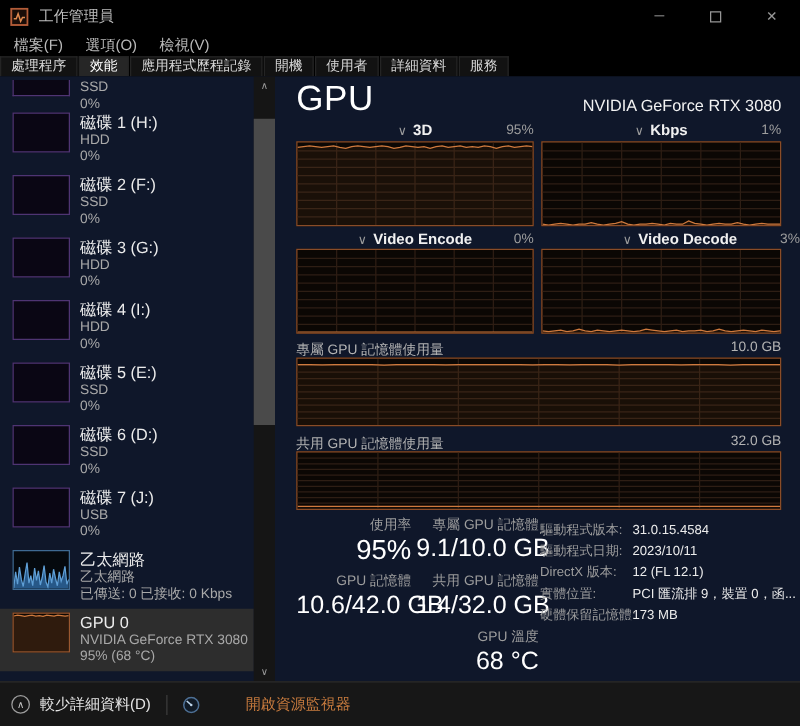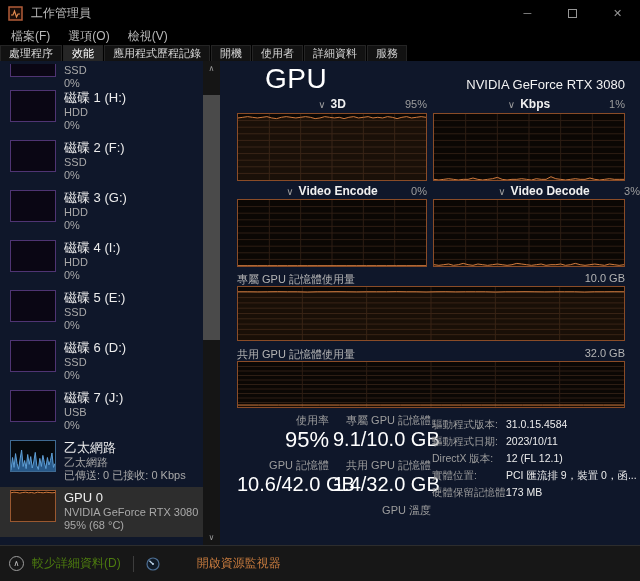--- a/index.html
+++ b/index.html
@@ -43,21 +43,21 @@
 
   
   .scrollbar { position:absolute; right:0; top:0; bottom:0; width:17px; background:#151515; }
   .scroll-btn { position:absolute; left:0; width:17px; height:15px; display:flex; align-items:center; justify-content:center; font-size:8px; color:#9a9a9a; }
   .scroll-btn.up { top:0; }
   .scroll-btn.down { bottom:0; }
   .scroll-thumb { position:absolute; left:0; width:17px; top:34px; height:245px; background:#4a4a4a; }
 
   
   .main { position:absolute; left:220px; top:0; right:0; bottom:0; }
-  .gpu-title { position:absolute; left:17px; top:2px; font-size:28px; font-weight:300; color:#fff; letter-spacing:0.5px;margin-left:28px; }
+  .gpu-title { position:absolute; left:17px; top:2px; font-size:28px; font-weight:300; color:#fff; letter-spacing:0.5px; }
   .gpu-subtitle { position:absolute; right:15px; top:16px; font-size:13px; color:#f2f2f2; }
 
   .chart-head { position:absolute; height:15px; font-size:12px; color:#f0f0f0; font-weight:700;text-align:center; }
   .chart-head .chev { color:#9d9d9d; font-weight:400; font-size:10px; margin-right:5px; }
   .chart-head .pct { position:absolute; right:0; top:1px; font-weight:400; font-size:11px; color:#9d9d9d; }
   .mem-head { position:absolute; height:14px; font-size:11px; color:#b4b4b4; }
   .mem-head .pct { position:absolute; right:0; top:0; font-size:11px; color:#b4b4b4; }
 
   .chart { position:absolute; border:1px solid #8a4c27; background:#0b0704; }
   .chart-svg { position:absolute; inset:0; width:100%; height:100%; display:block; }
@@ -85,21 +85,21 @@
   .stat-value.big { font-size:22px; }
 
   .details { position:absolute; left:212px; top:355px; right:2px; }
   .detail-row { display:flex; line-height:17px; white-space:nowrap; overflow:hidden; }
   .detail-label { width:74px; flex:0 0 auto; font-size:10.5px; color:#9d9d9d; }
   .detail-value { font-size:10.5px; color:#ececec; overflow:hidden; text-overflow:ellipsis; }
 
   
   .footer { position:absolute; left:0; right:0; bottom:0; height:36px; background:#171717; border-top:1px solid #2d2d2d; display:flex; align-items:center; }
   .collapse-circle { margin-left:9px; width:15px; height:15px; border-radius:50%; border:1px solid #9d9d9d; display:flex; align-items:center; justify-content:center; font-size:8px; color:#c8c8c8; flex:0 0 auto; }
-  .footer-less { margin-left:8px; font-size:12px; color:#4d7c0f; }
+  .footer-less { margin-left:8px; font-size:12px; color:#e5e5e5; }
   .footer-sep { margin:0 12px; width:1px; height:16px; background:#3d3d3d; }
   .resmon-icon { width:14px; height:14px; flex:0 0 auto; }
   .footer-link { margin-left:7px; font-size:12px; color:#c87b3e;padding-left:30px; }
 </style>
 </head>
 <body>
 
 <div class="app">
 
   <div class="titlebar">
@@ -420,20 +420,21 @@
         <div class="stat">
           <div class="stat-label">專屬 GPU 記憶體</div>
           <div class="stat-value">9.1/10.0 GB</div>
         </div>
         <div class="stat">
           <div class="stat-label">共用 GPU 記憶體</div>
           <div class="stat-value">1.4/32.0 GB</div>
         </div>
         <div class="stat">
           <div class="stat-label">GPU 溫度</div>
+          <div class="stat-value">68 °C</div>
         </div>
       </div>
 
       <div class="details">
         <div class="detail-row">
           <span class="detail-label">驅動程式版本:</span>
           <span class="detail-value">31.0.15.4584</span>
         </div>
         <div class="detail-row">
           <span class="detail-label">驅動程式日期:</span>

